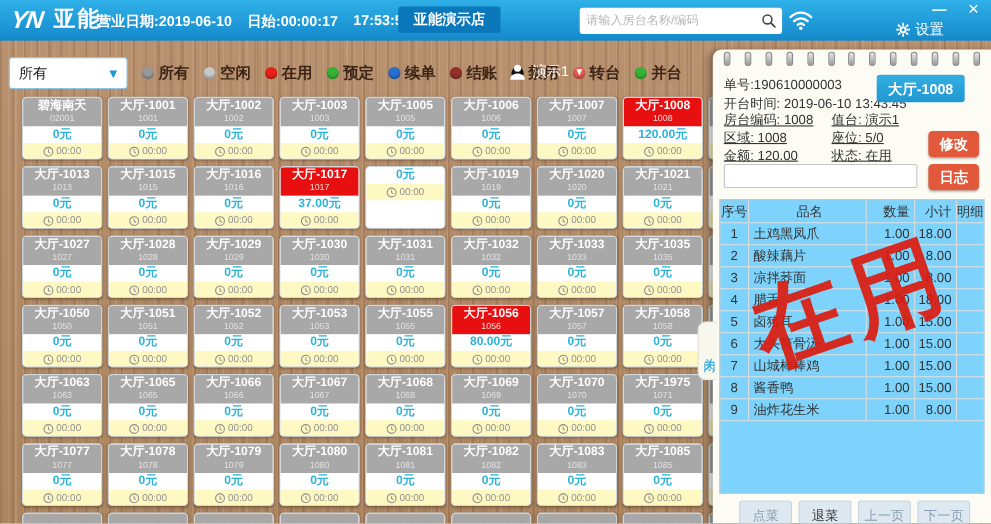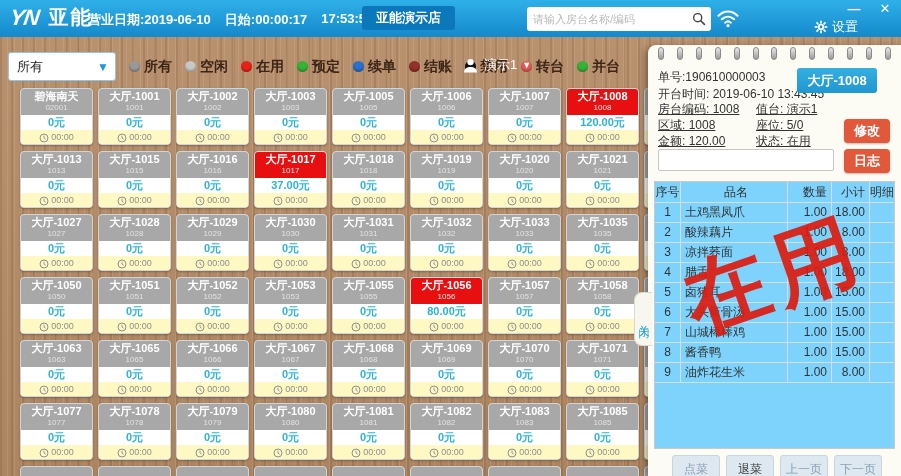--- a/index.html
+++ b/index.html
@@ -373,24 +373,20 @@
     <div class="amt">37.00元</div>
     <div class="tm">
       <svg width="10" height="10" viewBox="0 0 12 12">
         <circle cx="6" cy="6" r="4.8" fill="none" stroke="#8f8f8f" stroke-width="1.2"></circle>
         <path d="M6 3.2v2.9l2 1.4" fill="none" stroke="#8f8f8f" stroke-width="1.1"></path>
       </svg>
       <span>00:00</span>
     </div>
   </div>
     <div class="card">
-    <div class="hd">
-      <div class="nm">大厅-1018</div>
-      <div class="cd">1018</div>
-    </div>
     <div class="amt">0元</div>
     <div class="tm">
       <svg width="10" height="10" viewBox="0 0 12 12">
         <circle cx="6" cy="6" r="4.8" fill="none" stroke="#8f8f8f" stroke-width="1.2"></circle>
         <path d="M6 3.2v2.9l2 1.4" fill="none" stroke="#8f8f8f" stroke-width="1.1"></path>
       </svg>
       <span>00:00</span>
     </div>
   </div>
     <div class="card">
@@ -794,21 +790,21 @@
     <div class="tm">
       <svg width="10" height="10" viewBox="0 0 12 12">
         <circle cx="6" cy="6" r="4.8" fill="none" stroke="#8f8f8f" stroke-width="1.2"></circle>
         <path d="M6 3.2v2.9l2 1.4" fill="none" stroke="#8f8f8f" stroke-width="1.1"></path>
       </svg>
       <span>00:00</span>
     </div>
   </div>
     <div class="card">
     <div class="hd">
-      <div class="nm">大厅-1071</div>
+      <div class="nm">大厅-1975</div>
       <div class="cd">1071</div>
     </div>
     <div class="amt">0元</div>
     <div class="tm">
       <svg width="10" height="10" viewBox="0 0 12 12">
         <circle cx="6" cy="6" r="4.8" fill="none" stroke="#8f8f8f" stroke-width="1.2"></circle>
         <path d="M6 3.2v2.9l2 1.4" fill="none" stroke="#8f8f8f" stroke-width="1.1"></path>
       </svg>
       <span>00:00</span>
     </div>

